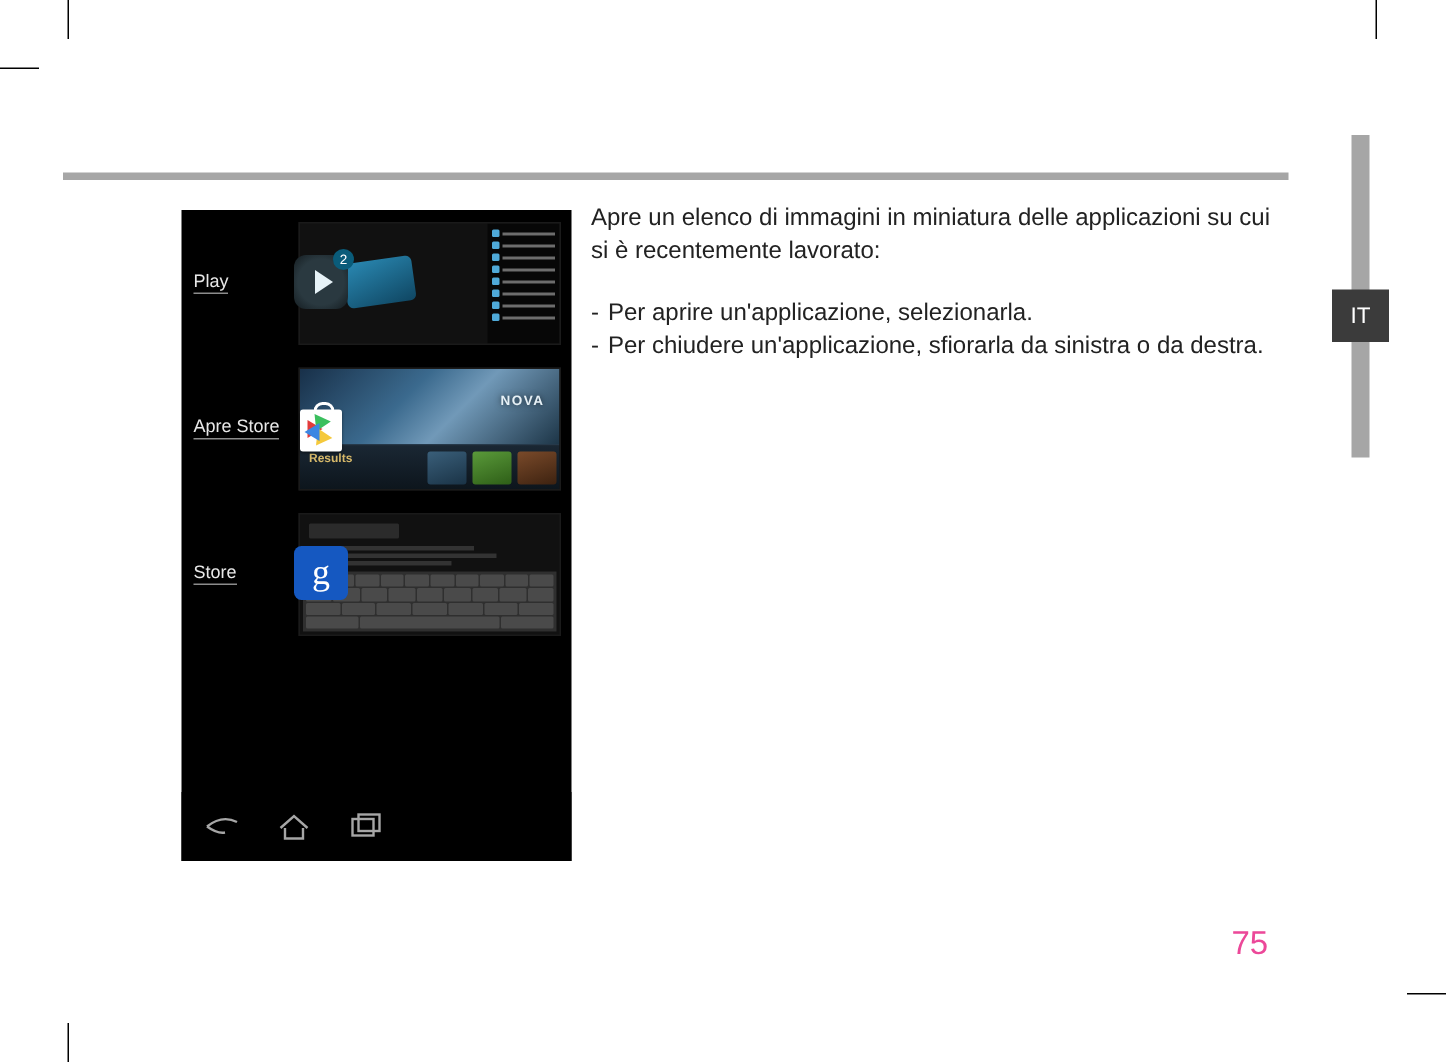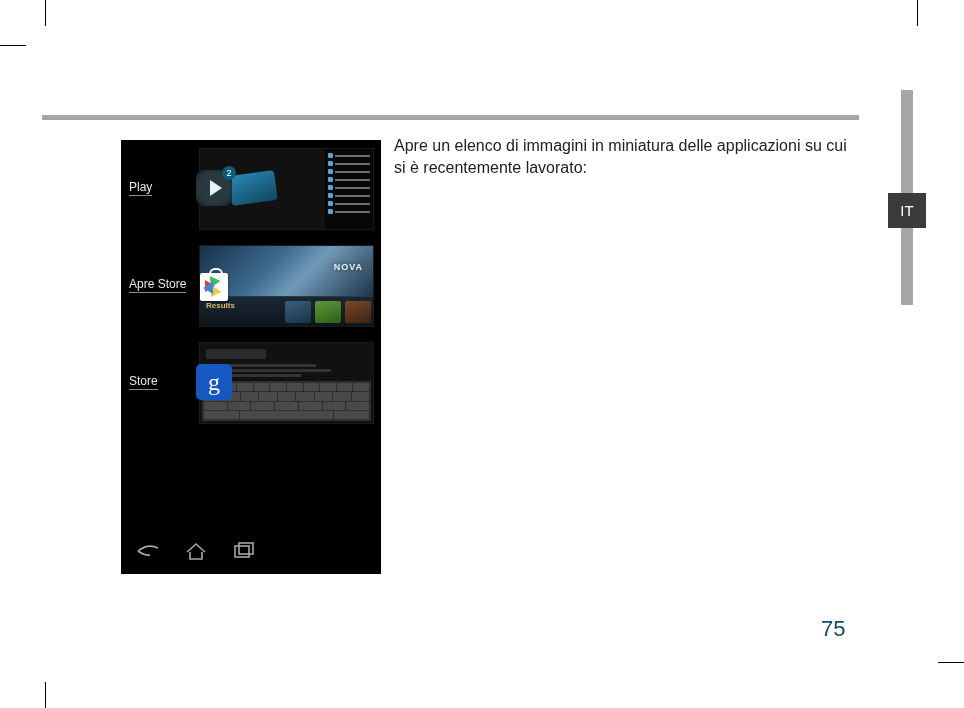--- a/index.html
+++ b/index.html
@@ -43,21 +43,21 @@
     left:42px; top:115px;
     width:817px; height:5px;
     background:#a6a6a6;
   }
 
   
   .pagenum {
     position:absolute;
     left:821px; top:616px;
     font-size:22px;
-    color:#0c4a6e;
+    color:#ec4899;
   }
 
   
   .text-col {
     position:absolute;
     left:394px; top:135px;
     width:460px;
     color:#222;
     font-size:16px;
     line-height:1.35;
@@ -264,20 +264,26 @@
 
 <div class="lang-tab">IT</div>
 
 <div class="rule"></div>
 
 <div class="pagenum">75</div>
 
 <div class="text-col">
   <div class="para">Apre un elenco di immagini in miniatura delle applicazioni su cui si è recentemente lavorato:</div>
   <ul>
+    <li>
+        <span>Per aprire un'applicazione, selezionarla.</span>
+      </li>
+    <li>
+        <span>Per chiudere un'applicazione, sfiorarla da sinistra o da destra.</span>
+      </li>
   </ul>
 </div>
 
 <div class="device">
   <div class="recents-list">
 
     <div class="recent-item">
       <div class="thumb thumb-video">
         <div class="big"></div>
         <div class="sidebar">

